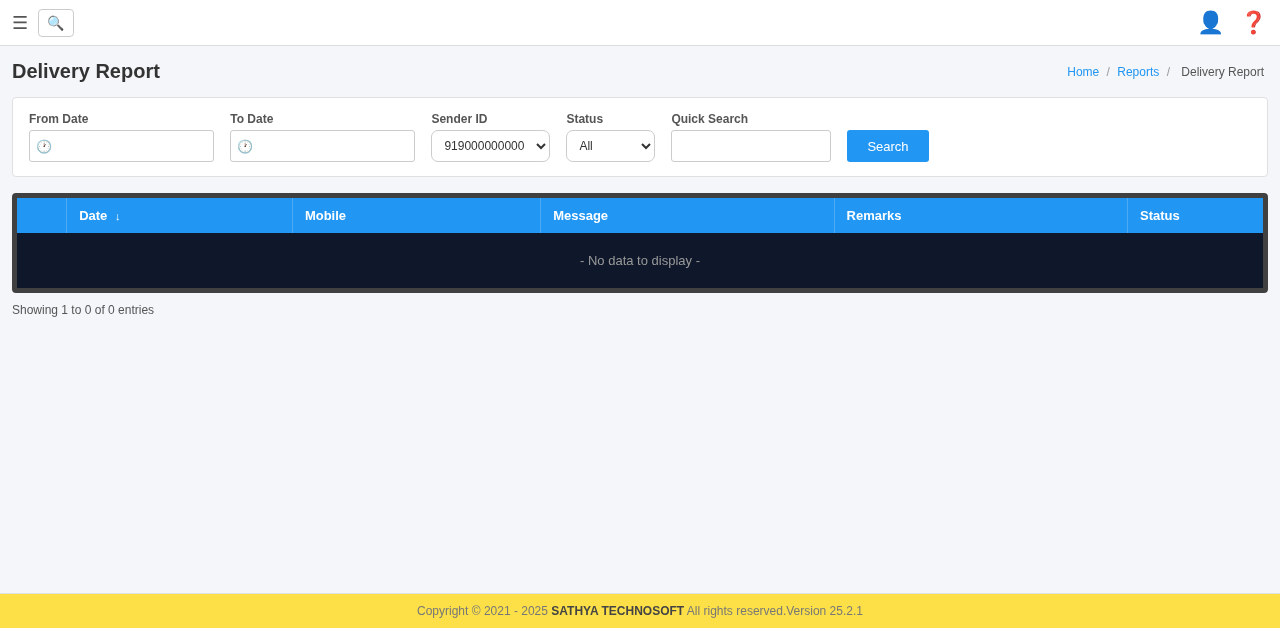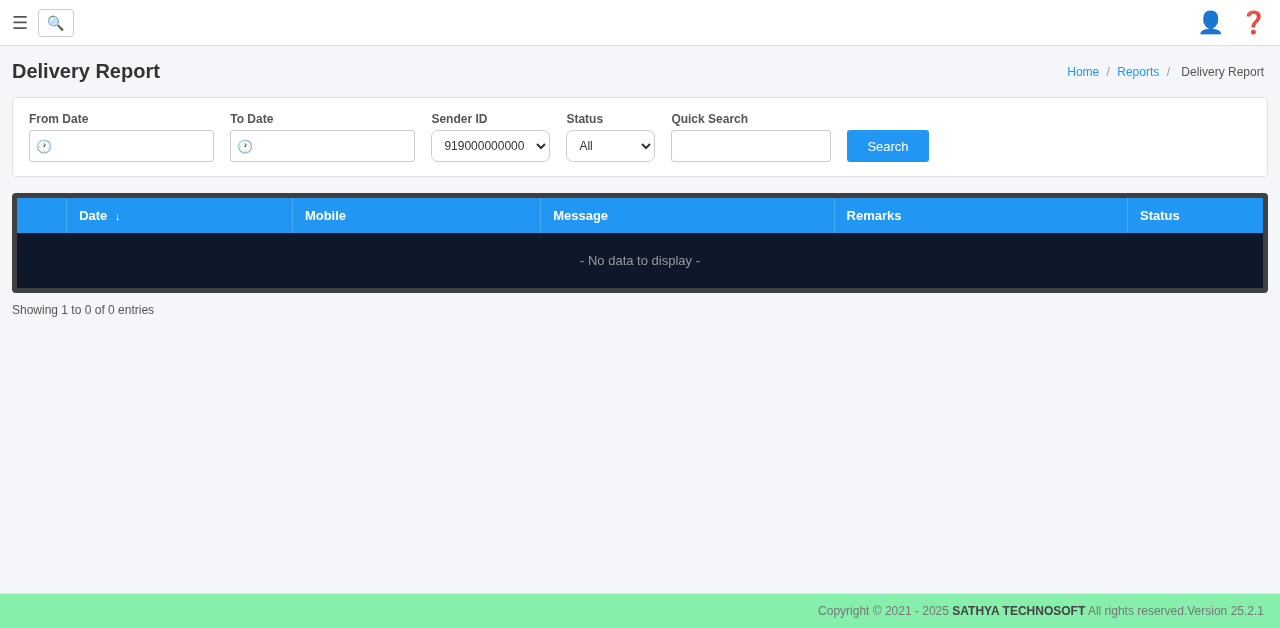--- a/index.html
+++ b/index.html
@@ -231,25 +231,25 @@
 
     
     .showing-entries {
       font-size: 12px;
       color: #555;
       margin-top: 10px;
     }
 
     
     .footer {
-      background: #86efac;
+      background: #fde047;
       border-top: 1px solid #e0e0e0;
       padding: 10px 16px;
       display: flex;
-      justify-content: flex-end;
+      justify-content: center;
       align-items: center;
       font-size: 12px;
       color: #777;
       margin-top: auto;
     }
     .footer strong {
       font-weight: bold;
       color: #444;
     }
   </style>

